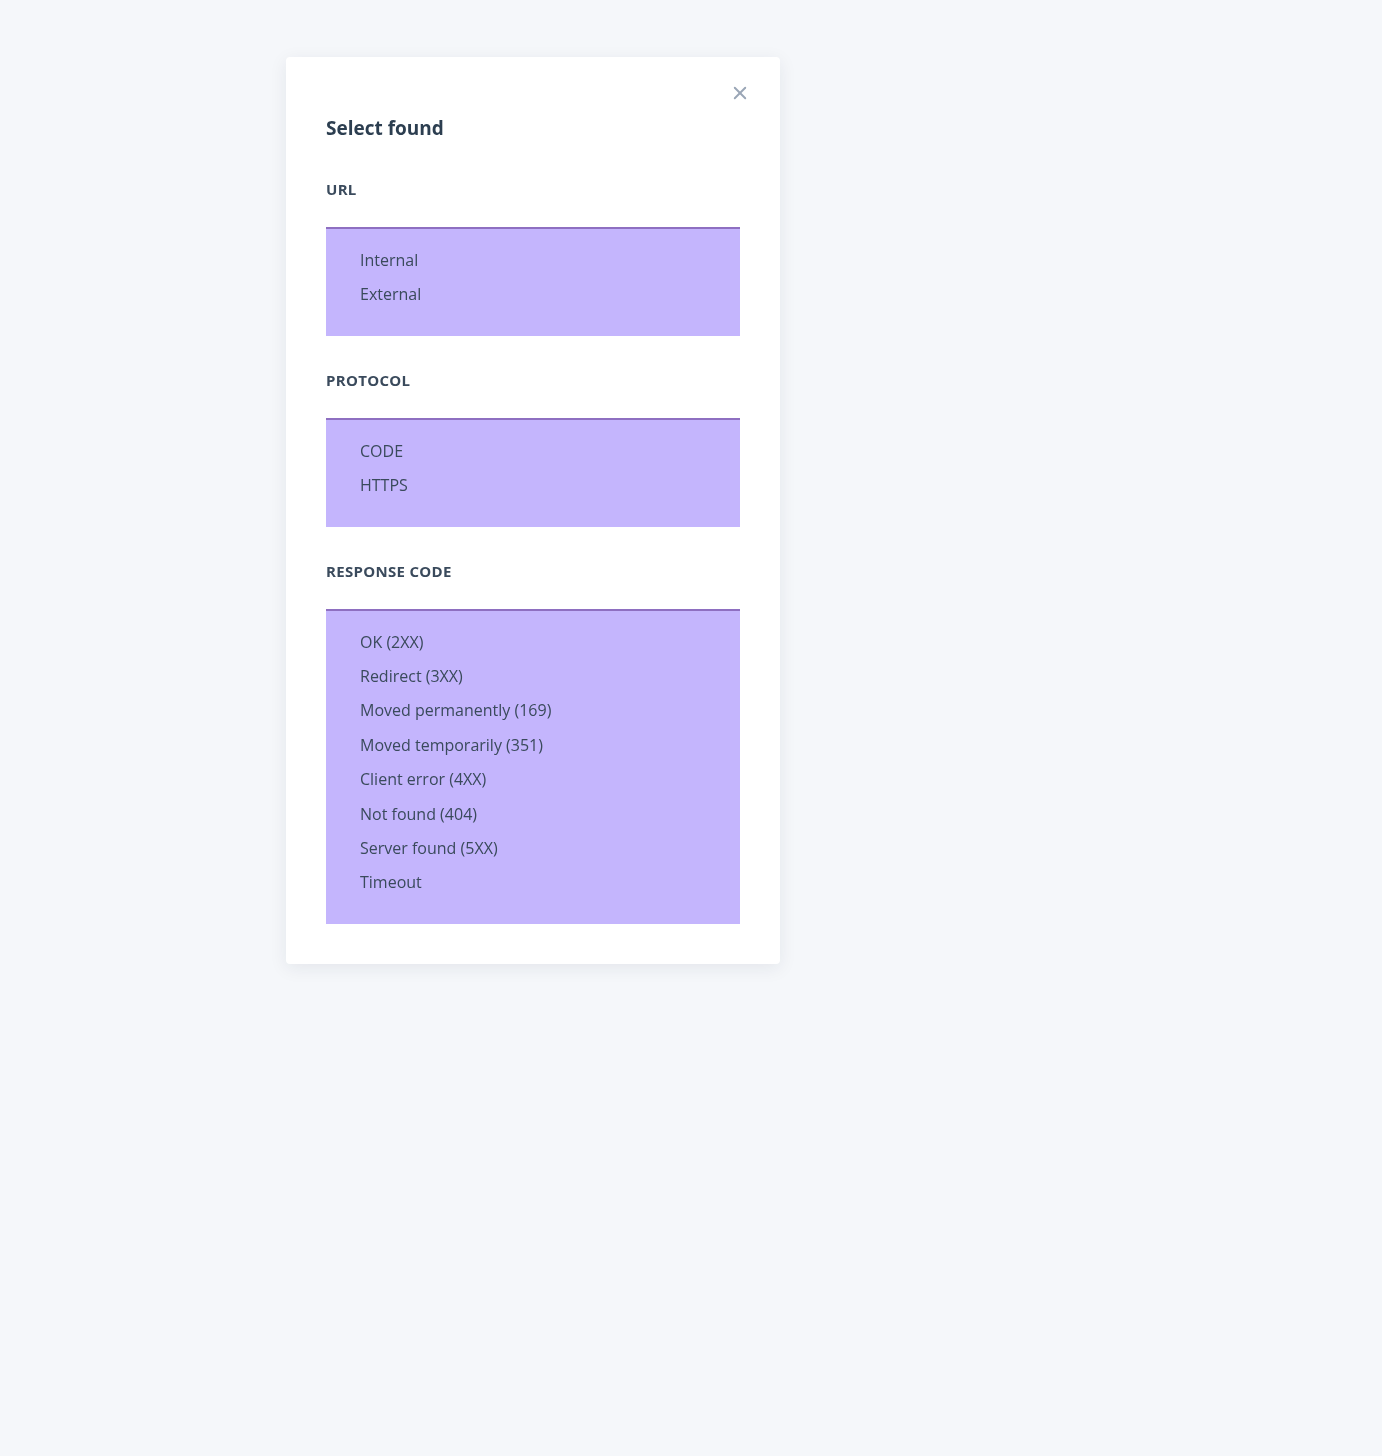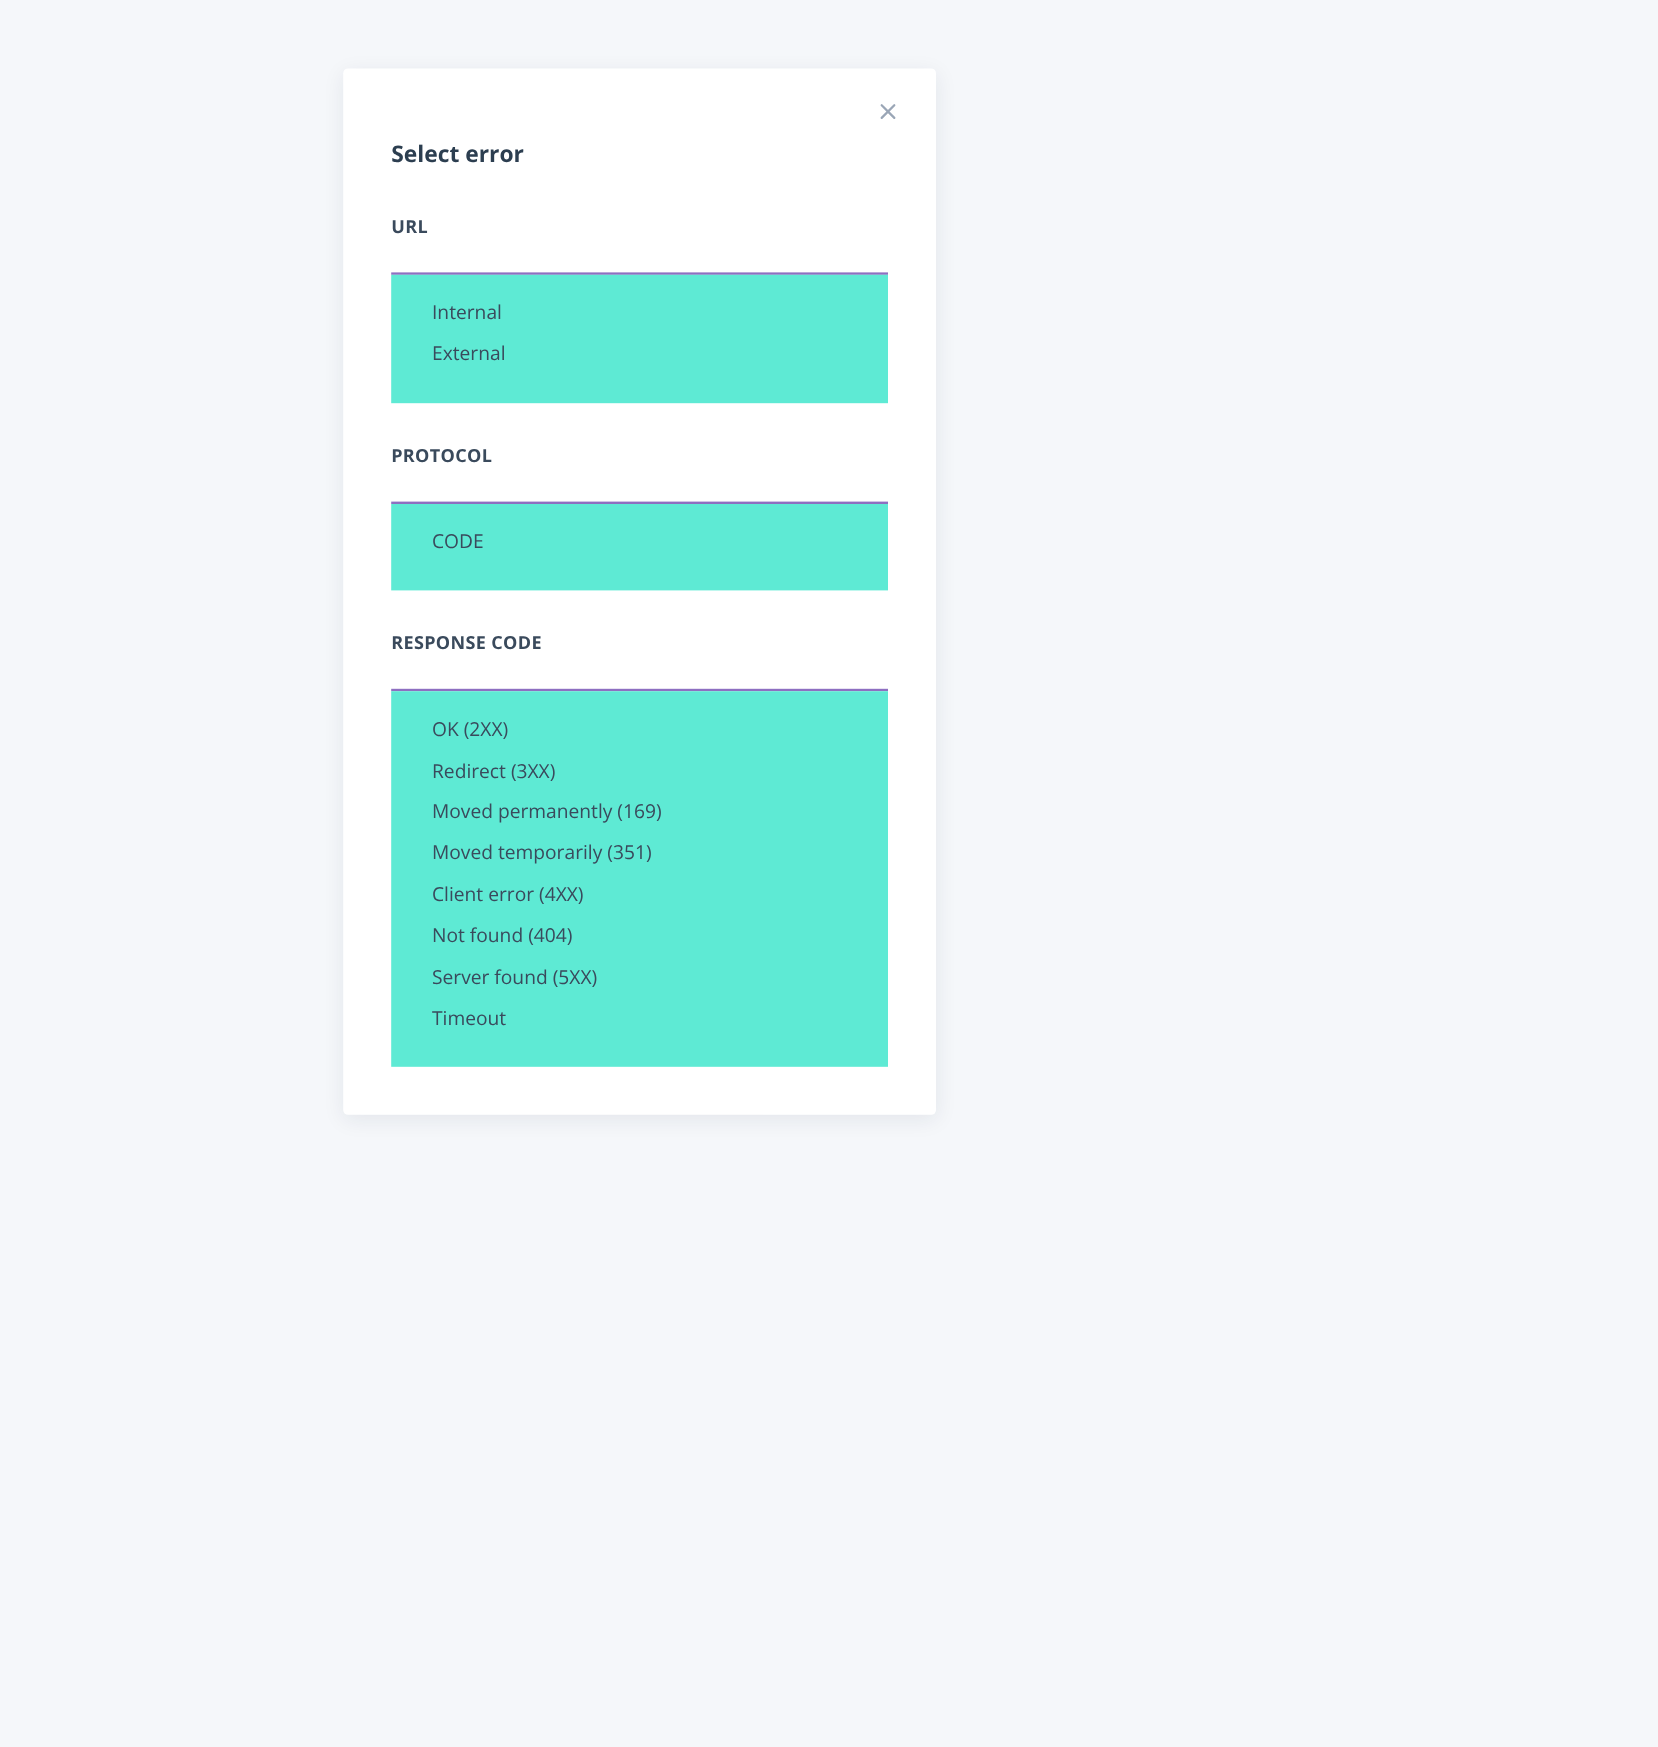--- a/index.html
+++ b/index.html
@@ -57,56 +57,57 @@
       font-size: 15px;
       font-weight: 700;
       color: #3a4a5c;
       letter-spacing: 0.3px;
       padding-bottom: 28px;
       border-bottom: 2px solid #8e6fc1;
       margin-bottom: 0;
       text-transform: uppercase;
     }
     .section-body {
-      background: #5eead4;
+      background: #c4b5fd;
       padding: 14px 34px 24px 34px;
     }
     .preset-item {
       font-size: 16px;
       color: #3a4a5c;
       padding: 6px 0;
       cursor: pointer;
       line-height: 1.4;
     }
   </style>
 </head>
 <body>
 
 <div class="dialog">
   <div class="close-btn">
     <svg viewBox="0 0 24 24" fill="none" stroke="currentColor" stroke-width="2.5" stroke-linecap="round">
       <line x1="5" y1="5" x2="19" y2="19"></line>
       <line x1="19" y1="5" x2="5" y2="19"></line>
     </svg>
   </div>
-  <h2 class="dialog-title">Select error</h2>
+  <h2 class="dialog-title">Select found</h2>
 
   <div class="section">
     <div class="section-header">URL</div>
     <div class="section-body">
       <div class="preset-item">Internal</div>
       <div class="preset-item">External</div>
     </div>
   </div>
 
 
   <div class="section">
     <div class="section-header">PROTOCOL</div>
     <div class="section-body">
       <div class="preset-item">CODE</div>
+      <div class="preset-item">HTTPS</div>
     </div>
   </div>
 
   <div class="section">
     <div class="section-header">RESPONSE CODE</div>
     <div class="section-body">
       <div class="preset-item">OK (2XX)</div>
       <div class="preset-item">Redirect (3XX)</div>
       <div class="preset-item">Moved permanently (169)</div>
       <div class="preset-item">Moved temporarily (351)</div>

